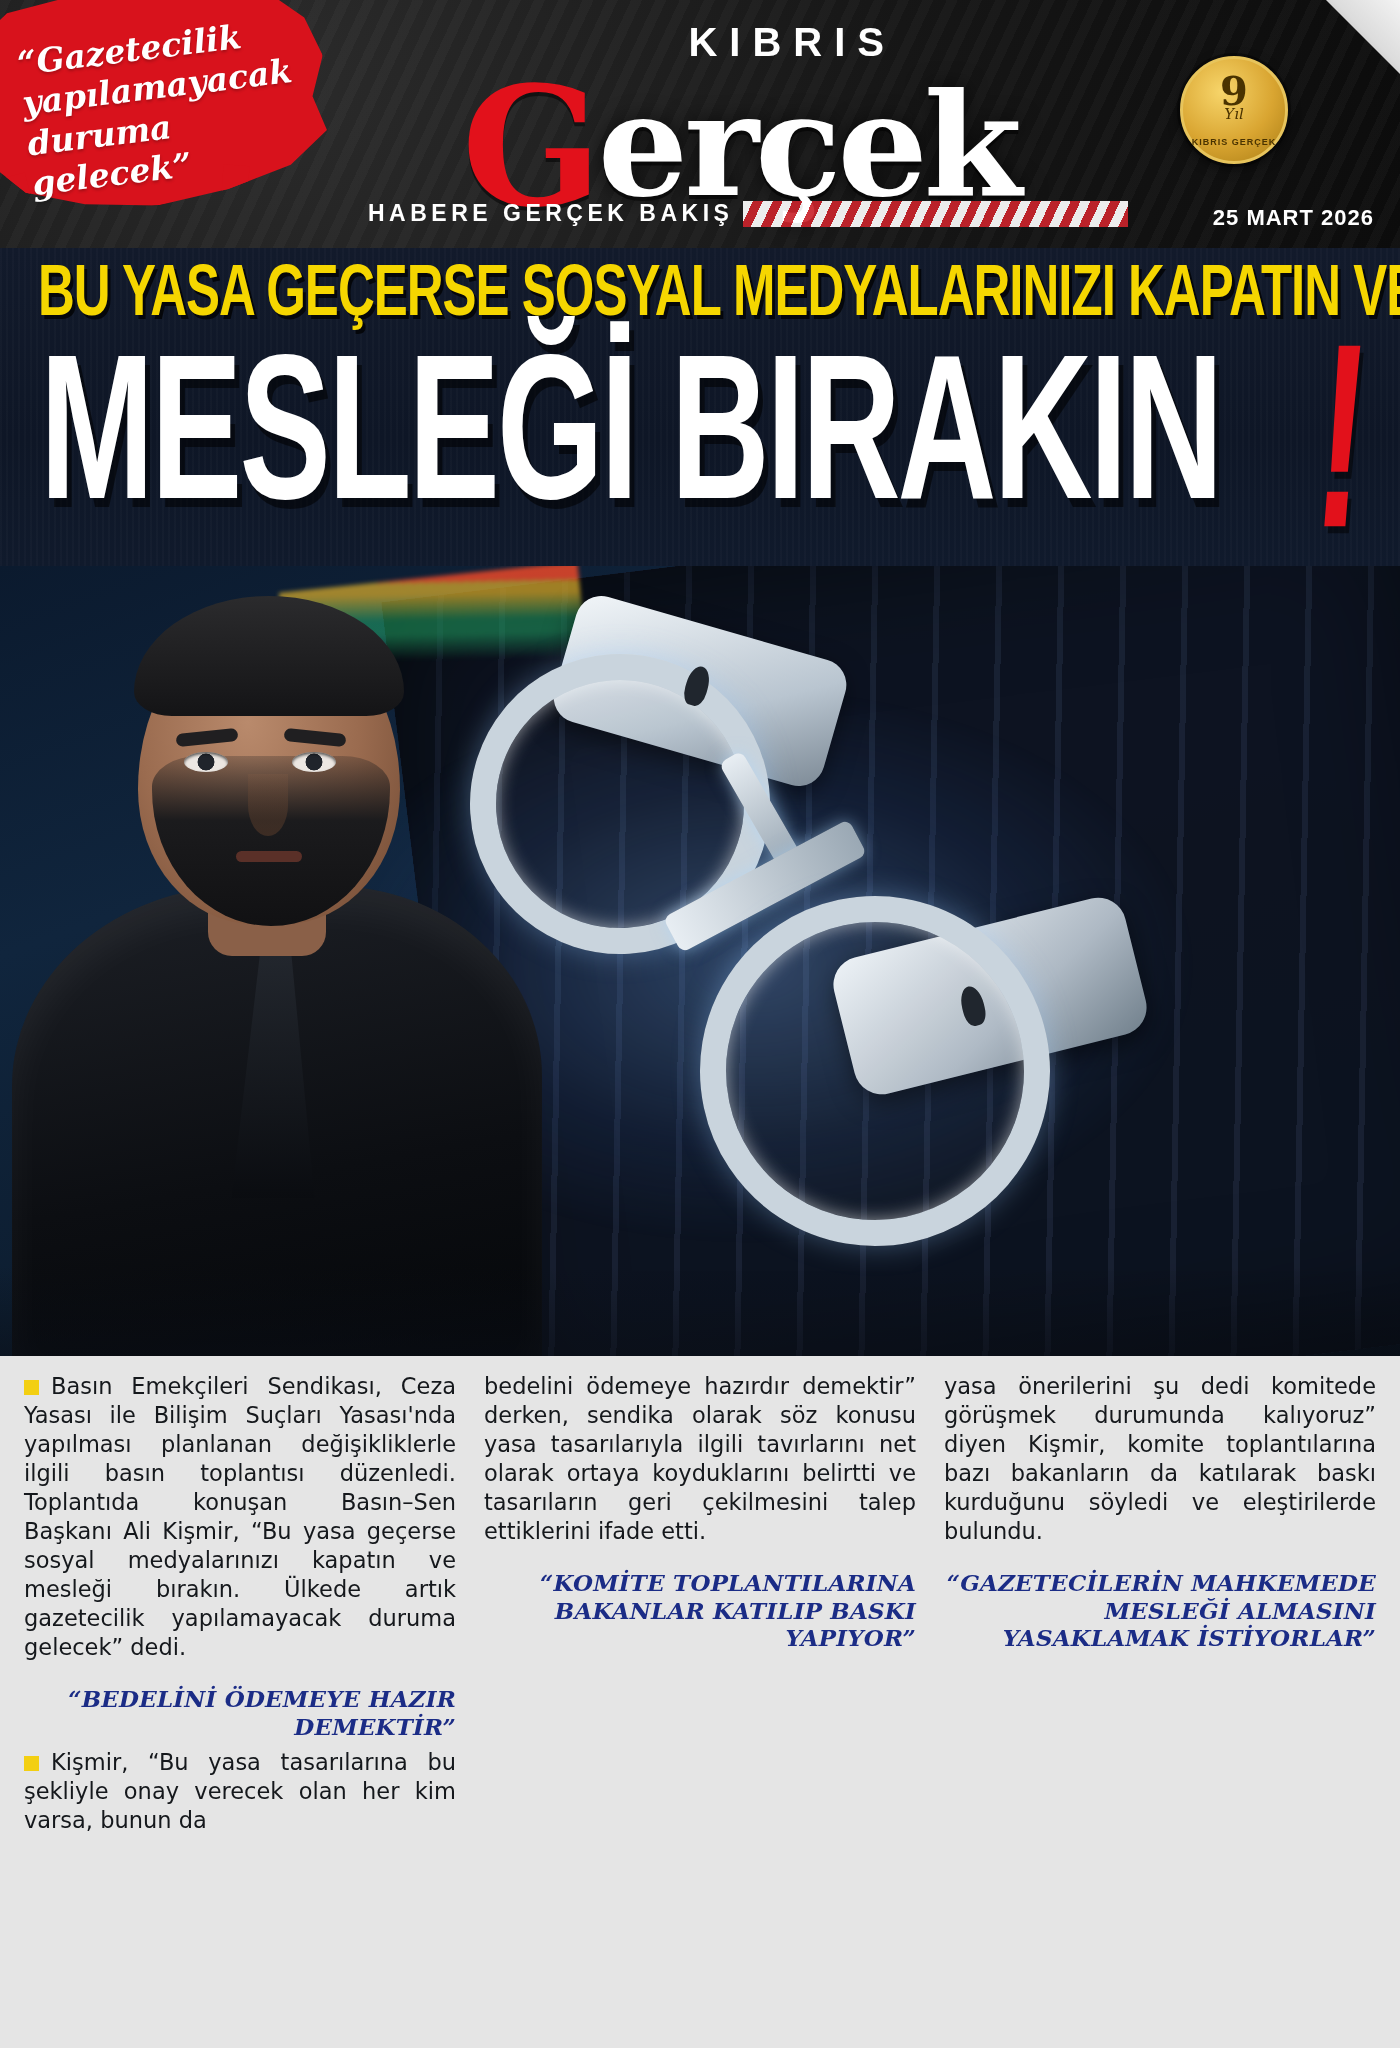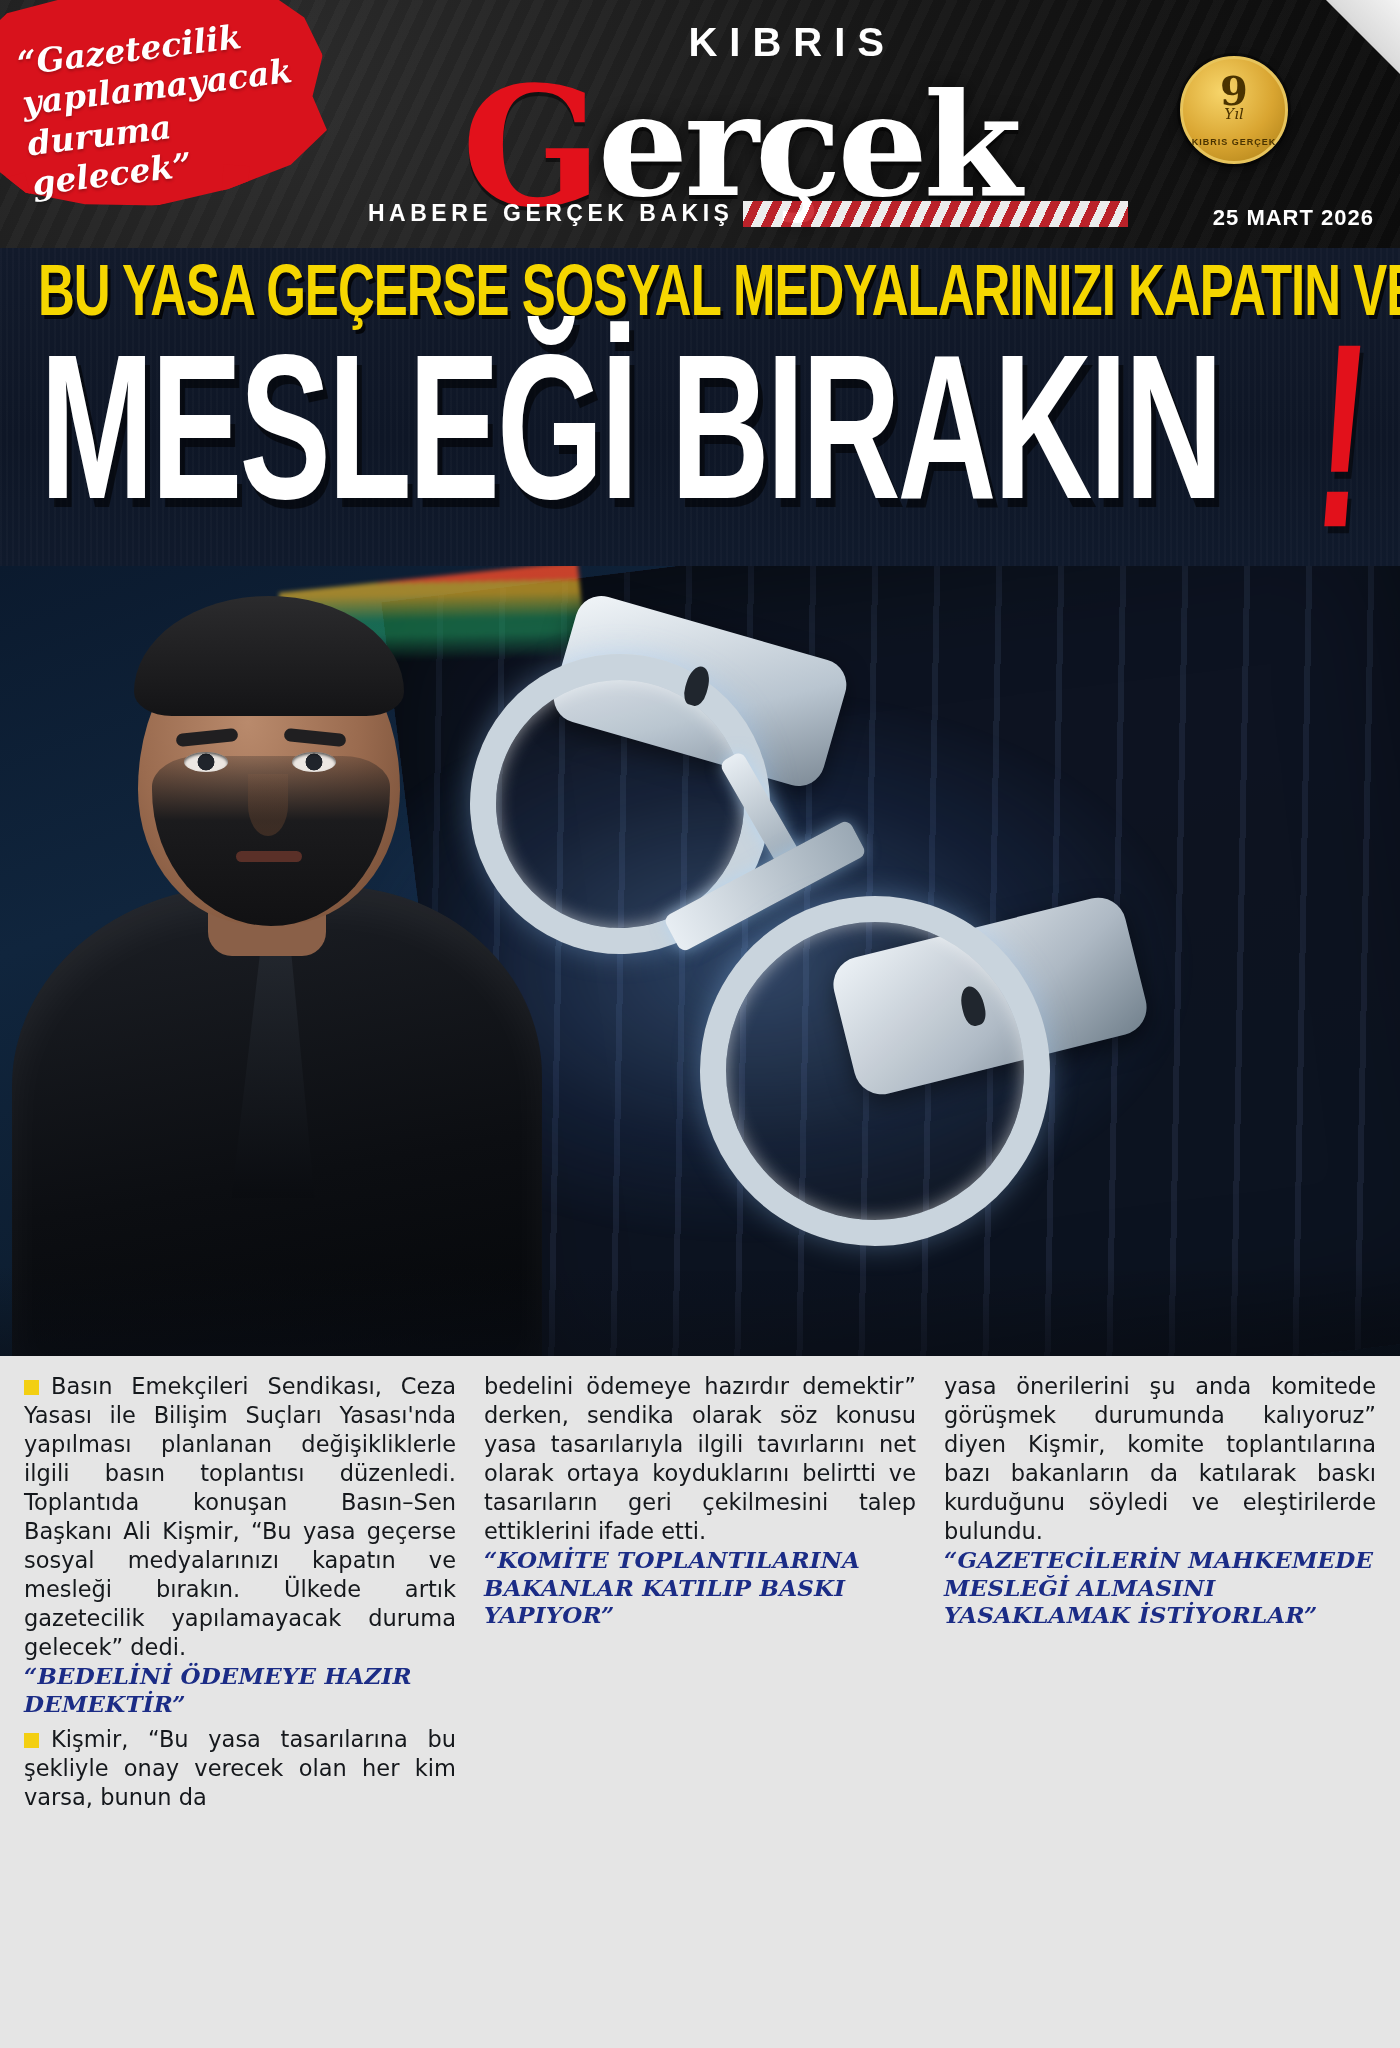--- a/index.html
+++ b/index.html
@@ -427,28 +427,28 @@
   .col p {
     font-family: "DejaVu Sans", sans-serif;
     font-size: 22.5px;
     line-height: 1.29;
     color: #15181c;
     text-align: justify;
     hyphens: auto;
   }
   .sub {
     display: block;
-    text-align: left;
+    text-align: right;
     font-family: "DejaVu Serif", serif;
     font-style: italic;
     font-weight: bold;
     color: #1b2c86;
     font-size: 23px;
     line-height: 1.2;
-    margin: 0 0 8px 0;
+    margin: 23px 0 8px 0;
     letter-spacing: .2px;
   }
   .bullet {
     display: inline-block;
     width: 15px; height: 15px;
     background: #f3cf12;
     margin-right: 12px;
     position: relative;
     top: 1px;
   }
@@ -534,20 +534,20 @@
         <span class="sub">“BEDELİNİ ÖDEMEYE HAZIR DEMEKTİR”</span>
         <p><span class="bullet"></span><span>Kişmir, “Bu yasa tasarılarına bu şekliyle onay verecek olan her kim varsa, bunun da</span></p>
       </div>
 
       <div class="col">
         <p><span>bedelini ödemeye hazırdır demektir” derken, sendika olarak söz konusu yasa tasarılarıyla ilgili tavırlarını net olarak ortaya koyduklarını belirtti ve tasarıların geri çekilmesini talep ettiklerini ifade etti.</span></p>
         <span class="sub">“KOMİTE TOPLANTILARINA BAKANLAR KATILIP BASKI YAPIYOR”</span>
       </div>
 
       <div class="col">
-        <p><span>yasa önerilerini şu anda komitede görüşmek durumunda kalıyoruz” diyen Kişmir, komite toplantılarına bazı bakanların da katılarak baskı kurduğunu söyledi ve eleştirilerde bulundu.</span></p>
+        <p><span>yasa önerilerini şu dedi komitede görüşmek durumunda kalıyoruz” diyen Kişmir, komite toplantılarına bazı bakanların da katılarak baskı kurduğunu söyledi ve eleştirilerde bulundu.</span></p>
         <span class="sub">“GAZETECİLERİN MAHKEMEDE MESLEĞİ ALMASINI YASAKLAMAK İSTİYORLAR”</span>
       </div>
 
     </div>
   </div>
 
 </div>
 
 </body></html>

